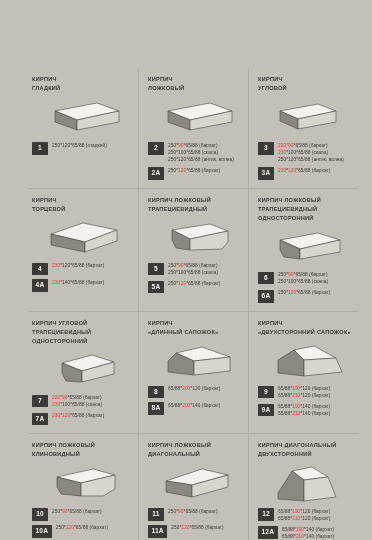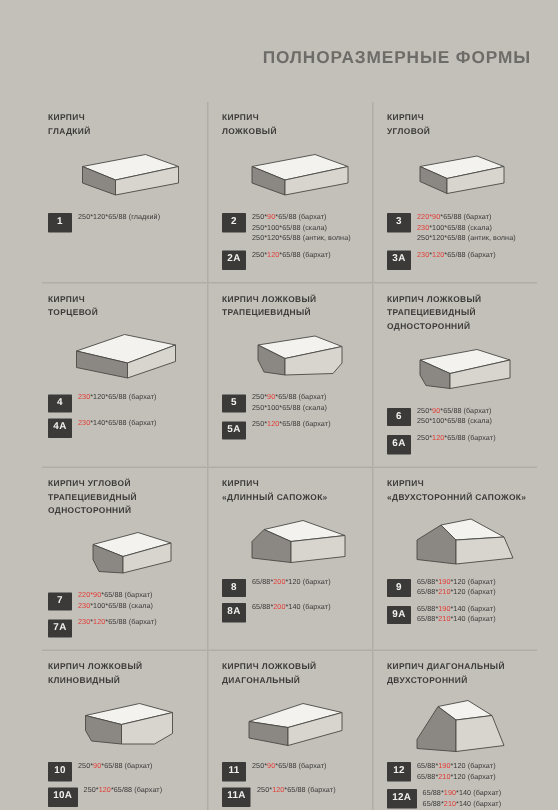--- a/index.html
+++ b/index.html
@@ -132,21 +132,20 @@
     width: 130px;
     height: 78px;
     pointer-events: none;
   }
 </style>
 </head>
 <body>
 
 <div id="page">
 
-  <div class="title-bar">ПОЛНОРАЗМЕРНЫЕ ФОРМЫ</div>
 
   <div class="grid" id="grid">
       <div class="row">
         <div class="cell">
           <div class="cell-title">КИРПИЧ
 ГЛАДКИЙ</div>
           <div class="figure">
             <svg viewBox="0 0 82 40" width="82" height="40">
               <polygon points="14,14 56,6 78,14 36,23" fill="#f4f2ee" stroke="#4a4844" stroke-width="0.6" stroke-linejoin="round"></polygon>
               <polygon points="14,14 36,23 36,33 14,25" fill="#8b8883" stroke="#4a4844" stroke-width="0.6" stroke-linejoin="round"></polygon>

